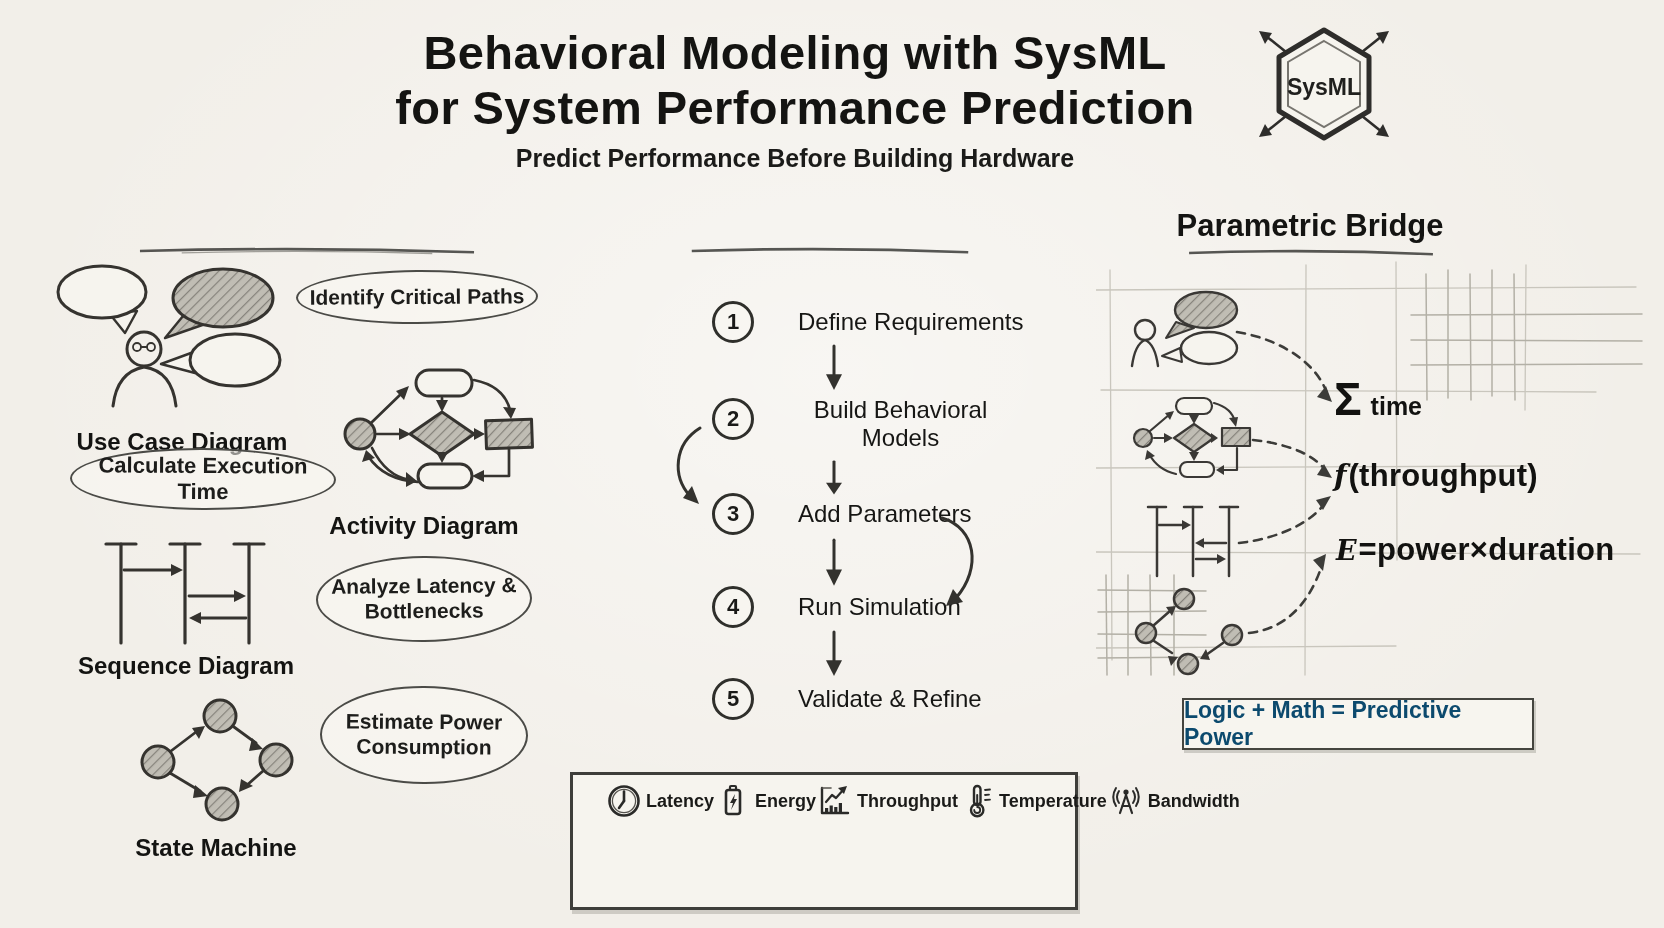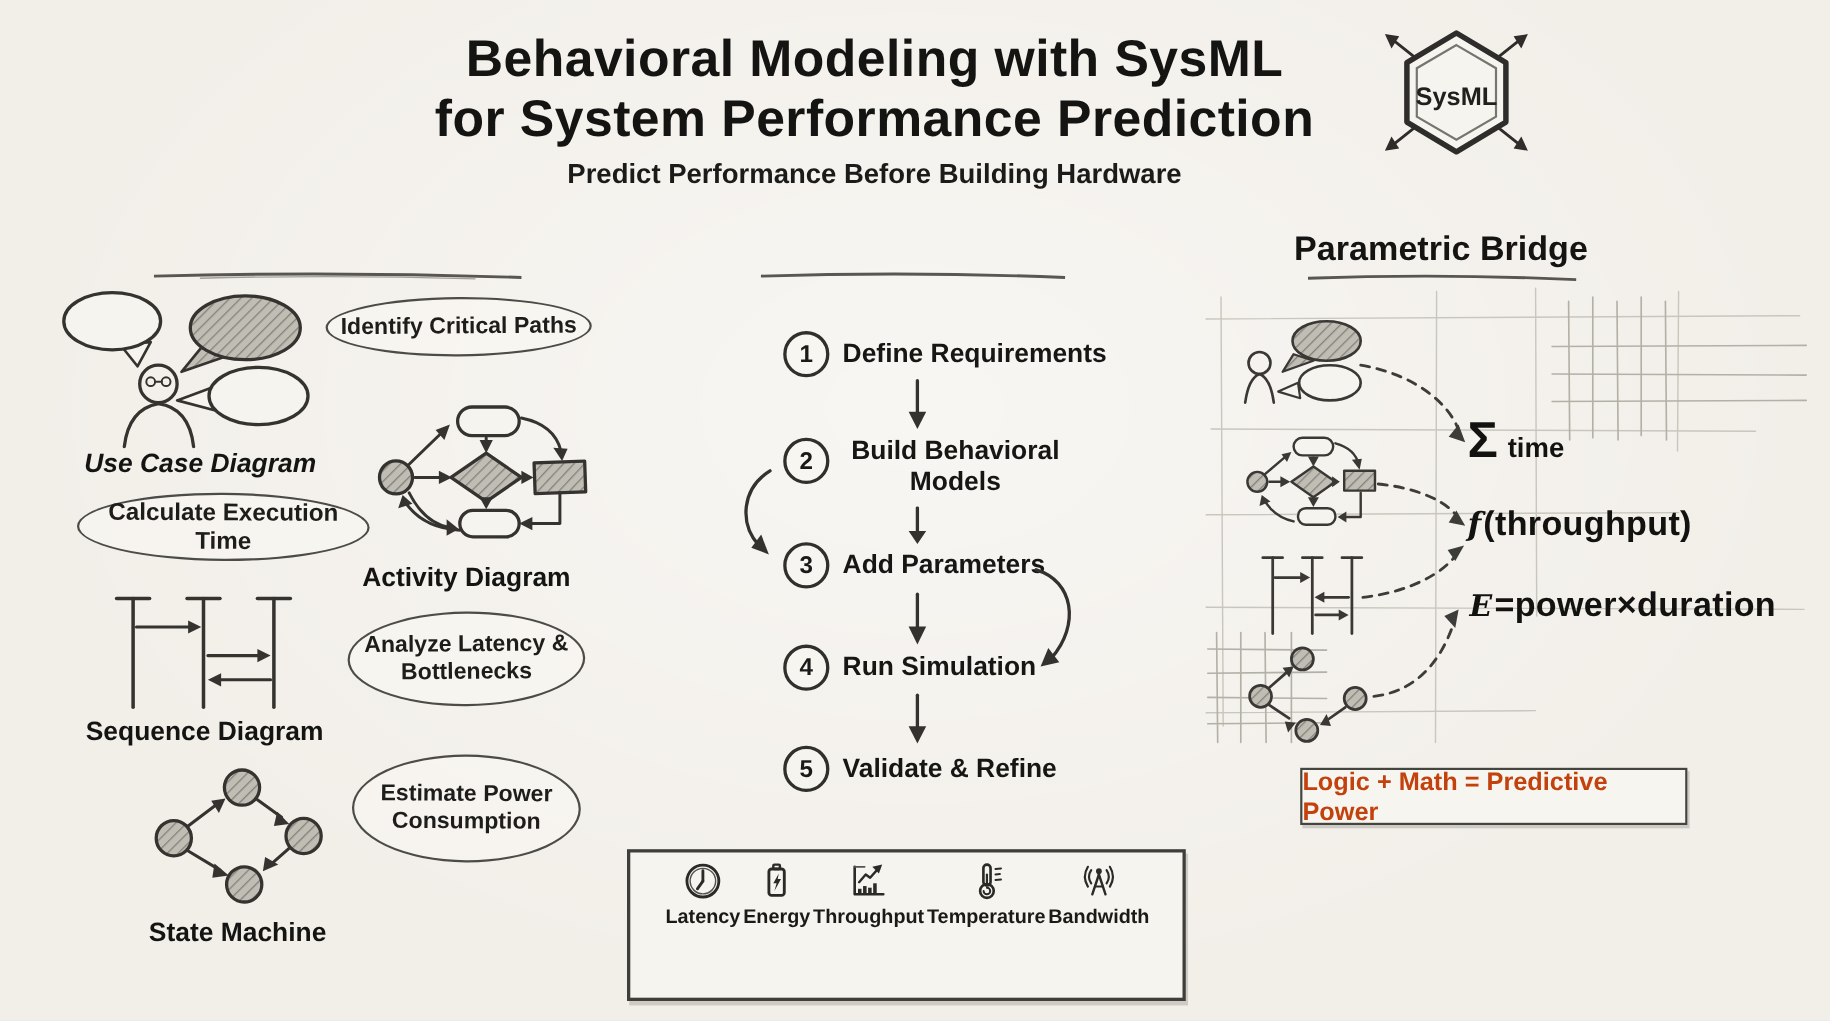--- a/index.html
+++ b/index.html
@@ -9,32 +9,32 @@
   .abs{position:absolute;}
   .title-line{font-size:47px;font-weight:700;color:#141412;text-align:center;line-height:1.16;letter-spacing:.4px;}
   .subtitle{font-size:25px;font-weight:700;color:#1b1b19;text-align:center;margin-top:9px;}
   .heading{font-size:31px;font-weight:700;color:#141412;text-align:center;white-space:nowrap;}
   .dlabel{font-size:24px;font-weight:700;color:#141412;text-align:center;}
   .oval{border:2.6px solid #4b4b47;border-radius:50%;display:flex;align-items:center;justify-content:center;
         text-align:center;font-weight:700;color:#1d1d1b;background:rgba(250,248,242,.55);line-height:1.18;}
   .steprow{display:flex;align-items:center;gap:12px;}
   .step-num{width:36px;height:36px;border:3px solid #2f2f2b;border-radius:50%;display:flex;align-items:center;
             justify-content:center;font-size:22px;font-weight:700;color:#1a1a18;flex:0 0 auto;background:rgba(250,248,242,.4);}
-  .step-label{font-size:24px;font-weight:700;color:#161614;line-height:1.15;}
+  .step-label{font-size:24px;font-weight:400;color:#161614;line-height:1.15;margin-left:32px;}
   .formula{display:flex;align-items:baseline;color:#121210;}
   .sigma-sym{font-size:46px;font-weight:700;}
   .sigma-lbl{font-size:25px;font-weight:700;margin-left:9px;}
   .flead{font-family:"DejaVu Serif", serif;font-style:italic;font-size:29px;font-weight:700;margin-right:2px;}
   .frest{font-size:31px;font-weight:700;letter-spacing:.3px;}
   .logic-box{border:2.5px solid #45453f;background:#f7f5ef;display:flex;align-items:center;justify-content:center;
-             font-size:23px;font-weight:700;color:#c2410c;box-shadow:2px 3px 0 rgba(120,118,108,.30);}
+             font-size:23px;font-weight:700;color:#0c4a6e;box-shadow:2px 3px 0 rgba(120,118,108,.30);}
   .metrics-box{border:3px solid #3e3e3a;background:#f6f4ee;box-shadow:2px 4px 0 rgba(115,112,102,.28);}
   .metrics-heading{font-size:29px;font-weight:700;color:#141412;text-align:center;margin-top:11px;}
   .metrics-row{display:flex;justify-content:space-between;padding:7px 30px 0 32px;}
-  .metric{display:flex;flex-direction:column;align-items:center;gap:3px;}
+  .metric{display:flex;align-items:center;gap:3px;}
   .metric-label{font-size:18px;font-weight:700;color:#1a1a18;}
   .logo-text{position:absolute;left:0;top:52px;width:100%;text-align:center;font-size:23px;font-weight:700;color:#20201e;}
 </style>
 </head>
 <body>
 
 <div id="canvas">
 
   <svg width="0" height="0" style="position:absolute" aria-hidden="true">
     <defs>
@@ -88,21 +88,21 @@
       <ellipse cx="190" cy="104" rx="45" ry="26" fill="#f6f4ee"></ellipse>
       <circle cx="99" cy="93" r="17"></circle>
       <g stroke-width="1.8">
         <circle cx="92" cy="91" r="4"></circle>
         <circle cx="106" cy="91" r="4"></circle>
         <line x1="96" y1="91" x2="102" y2="91"></line>
       </g>
       <path d="M68,150 Q72,116 99,111 Q127,115 131,150"></path>
     </g>
   </svg>
-  <div class="abs dlabel" style="left:62px;top:408px;width:240px;font-style:italic;">Use Case Diagram</div>
+  <div class="abs dlabel" style="left:62px;top:428px;width:240px;">Use Case Diagram</div>
 
   <div class="abs oval" style="left:296px;top:270px;width:238px;height:50px;font-size:21px;transform:rotate(-.4deg);">Identify Critical Paths</div>
 
   <svg class="abs" style="left:336px;top:350px;" width="202" height="142" viewBox="0 0 202 142">
     <g stroke="#35332f" stroke-width="3" fill="none" stroke-linecap="round" stroke-linejoin="round">
       <circle cx="24" cy="84" r="15" fill="url(#hatch)"></circle>
       <rect x="80" y="20" width="56" height="26" rx="13" fill="#f6f4ee"></rect>
       <polygon points="106,62 138,84 106,106 74,84" fill="url(#hatch)"></polygon>
       <rect x="150" y="70" width="46" height="28" fill="url(#hatch)" transform="rotate(-2 173 84)"></rect>
       <rect x="82" y="114" width="54" height="24" rx="12" fill="#f6f4ee"></rect>

